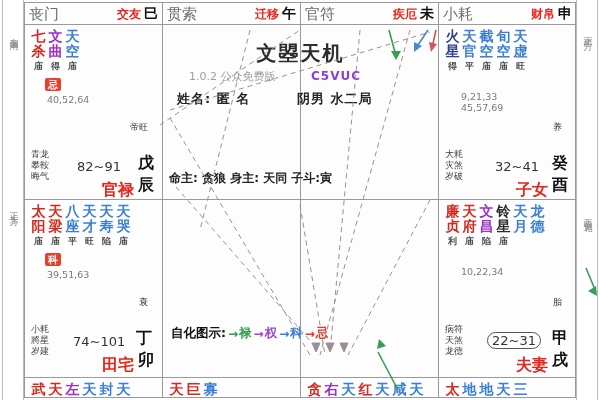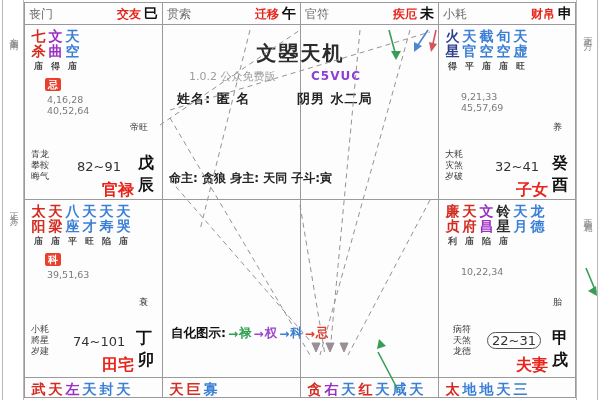--- a/index.html
+++ b/index.html
@@ -33,21 +33,21 @@
     border:1px solid #9a9a9a;box-sizing:border-box;
   }
   .vline{position:absolute;top:0;bottom:0;width:1px;background:#9a9a9a;}
   .hline{position:absolute;left:0;right:0;height:1px;background:#9a9a9a;}
 
   
   .hdr{
     position:absolute;height:22px;box-sizing:border-box;
     display:flex;align-items:center;padding:0 4px;
   }
-  .hdr .sha{font-size:12px;color:#6b6b6b;}
+  .hdr .sha{font-size:15px;color:#6b6b6b;}
   .hdr .spacer{flex:1;}
   .hdr .pal{font-size:12px;font-weight:bold;color:#e8231a;letter-spacing:0px;}
   .hdr .branch{font-size:14px;font-weight:bold;color:#111;margin-left:3px;}
 
   
   .pal-body{position:absolute;box-sizing:border-box;padding:4px 6px;}
 
   .stars{display:flex;gap:2px;}
   .starcol{display:flex;flex-direction:column;align-items:center;width:15px;}
   .starcol .ch{font-size:14px;font-weight:bold;line-height:15px;}
@@ -163,21 +163,20 @@
             <div class="ch" style="color: rgb(58, 127, 213);">空</div>
           </div>
         </div>
       <div class="bright" id="bright-0">
           <span>庙</span>
           <span>得</span>
           <span>庙</span>
         </div>
       <div class="hua">忌</div>
       <div class="ages">
-        <div>4,16,28</div>
         <div>40,52,64</div>
       </div>
       <div class="stage" style="right:14px;top:96px;text-align:right;">帝旺</div>
       <div class="minor" style="left:6px;top:124px;">
         <div class="teal">青龙</div>
         <div>攀鞍</div>
         <div>晦气</div>
       </div>
       <div class="bigrange" style="left:52px;top:134px;">82~91</div>
       <div class="stem" style="right:8px;top:128px;">戊</div>
@@ -312,21 +311,21 @@
       <div class="bright" id="bright-5">
           <span>利</span>
           <span>庙</span>
           <span>陷</span>
           <span>庙</span>
         </div>
       <div class="ages" style="margin-top:18px;">
         <div>10,22,34</div>
       </div>
       <div class="stage" style="right:14px;top:96px;">胎</div>
-      <div class="minor" style="left:6px;top:124px;margin-left:8px;">
+      <div class="minor" style="left:6px;top:124px;">
         <div class="teal">病符</div>
         <div>天煞</div>
         <div>龙德</div>
       </div>
       <div class="bigrange boxed" style="left:48px;top:132px;">22~31</div>
       <div class="stem" style="right:8px;top:128px;">甲</div>
       <div class="branch2" style="right:8px;top:150px;">戌</div>
       <div class="palname" style="right:28px;top:155px;">夫妻</div>
     </div>
 

